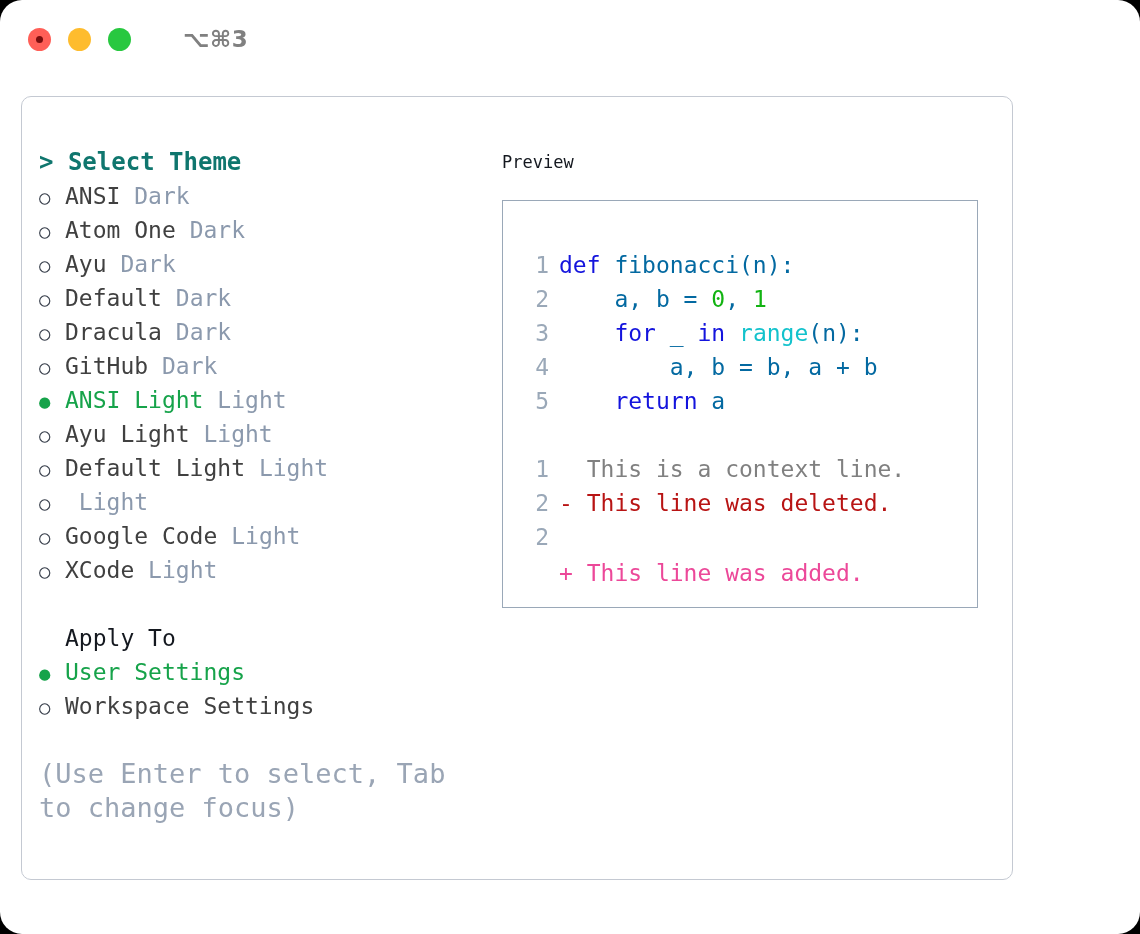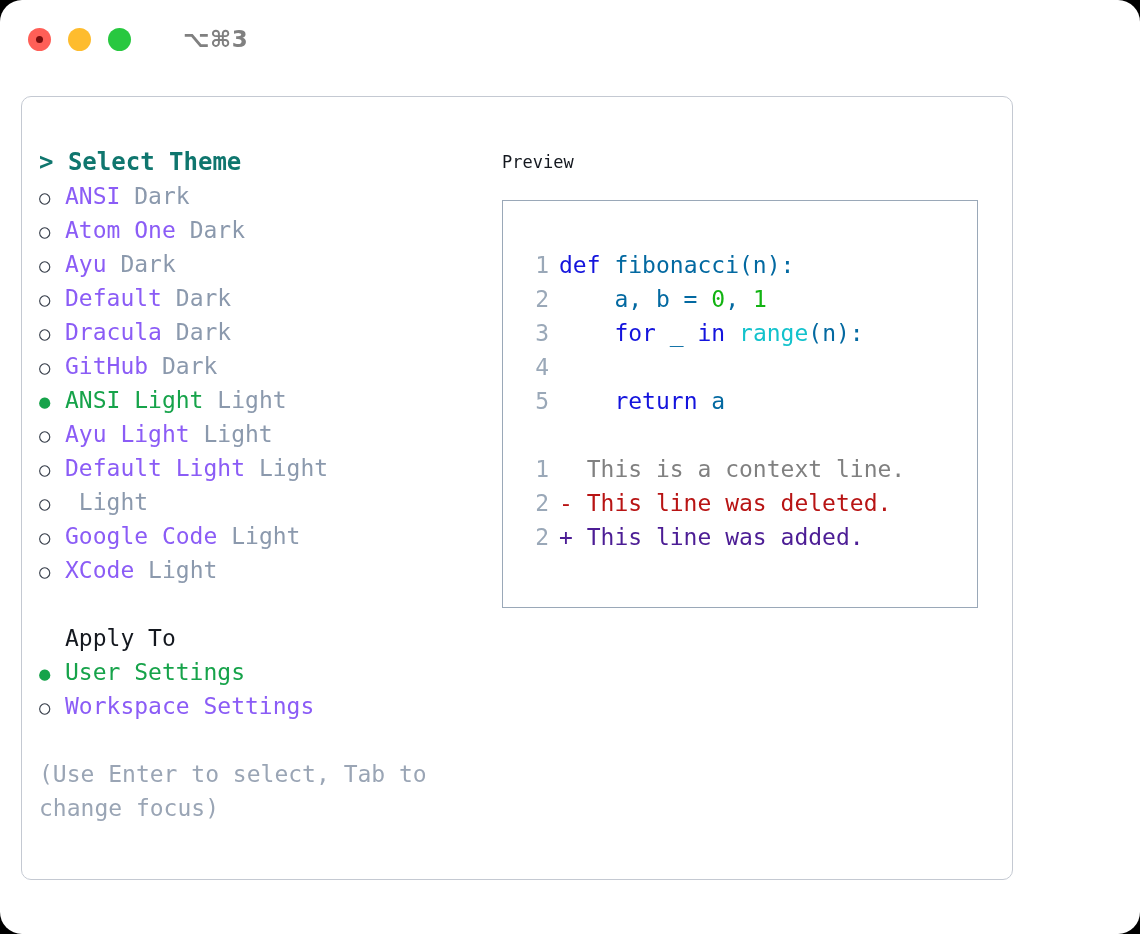--- a/index.html
+++ b/index.html
@@ -96,37 +96,37 @@
     white-space: pre;
   }
   .marker {
     width: 26px;
     flex: 0 0 26px;
     font-size: 19px;
     color: #3b424e;
     line-height: 34px;
   }
   .marker.on { color: #16a34a; }
-  .opt-name { color: #8b5cf6; }
+  .opt-name { color: #404040; }
   .opt-row.selected .opt-name { color: #16a34a; }
   .opt-suffix { color: #8b99ad; }
   .opt-gap { color: transparent; }
 
   .section-label {
     padding-left: 26px;
     font-size: 23px;
     line-height: 34px;
     color: #14181f;
     white-space: pre;
   }
   .spacer-row { height: 34px; }
 
   .hint {
     margin-top: 34px;
-    font-size: 23px;
+    font-size: 27px;
     line-height: 34px;
     color: #9aa5b5;
     width: 410px;
   }
 
   
   .right-pane {
     position: absolute;
     left: 480px;
     top: 48px;
@@ -161,21 +161,21 @@
     color: #9aa8b8;
     margin-right: 10px;
   }
   .code-txt { color: #0369a1; }
   .tok-kw   { color: #1414dd; text-align: right; }
   .tok-fn   { color: #12c2cc; }
   .tok-num  { color: #12b312; }
   .blank-row { height: 34px; }
   .diff-ctx { color: #808080; }
   .diff-del { color: #b81414; }
-  .diff-add { color: #4c1d95; }
+  .diff-add { color: #ec4899; margin-top: 36px; }
 </style>
 </head>
 <body>
 
 <div class="page">
 
   <div class="titlebar">
     <div class="dots">
       <span class="dot dot-red"></span>
       <span class="dot dot-yellow"></span>
@@ -213,21 +213,21 @@
       <div class="hint">(Use Enter to select, Tab to change focus)</div>
     </div>
 
     <div class="right-pane">
       <div class="preview-title">Preview</div>
       <div class="preview-box">
         <div id="code-block">
             <div class="code-line"><span class="ln">1</span><span class="tok-kw">def</span><span class="code-txt"> fibonacci(n):</span></div>
             <div class="code-line"><span class="ln">2</span><span class="code-txt">    a, b = </span><span class="tok-num">0</span><span class="code-txt">, </span><span class="tok-num">1</span></div>
             <div class="code-line"><span class="ln">3</span><span class="code-txt">    </span><span class="tok-kw">for</span><span class="code-txt"> _ </span><span class="tok-kw">in</span><span class="code-txt"> </span><span class="tok-fn">range</span><span class="code-txt">(n):</span></div>
-            <div class="code-line"><span class="ln">4</span></div>
+            <div class="code-line"><span class="ln">4</span><span class="code-txt">        a, b = b, a + b</span></div>
             <div class="code-line"><span class="ln">5</span><span class="code-txt">    </span><span class="tok-kw">return</span><span class="code-txt"> a</span></div>
           </div>
         <div class="blank-row"></div>
         <div id="diff-block">
             <div class="code-line"><span class="ln">1</span><span class="diff-ctx">  This is a context line.</span></div>
             <div class="code-line"><span class="ln">2</span><span class="diff-del">- This line was deleted.</span></div>
             <div class="code-line"><span class="ln">2</span><span class="diff-add">+ This line was added.</span></div>
           </div>
       </div>
     </div>

